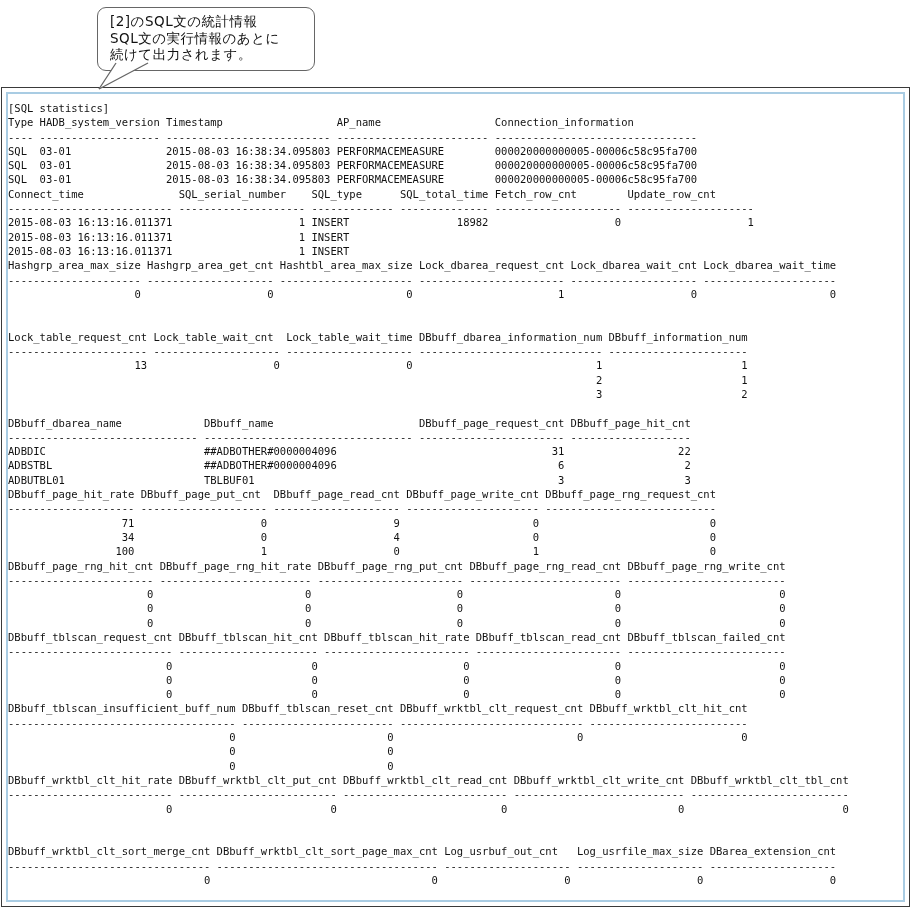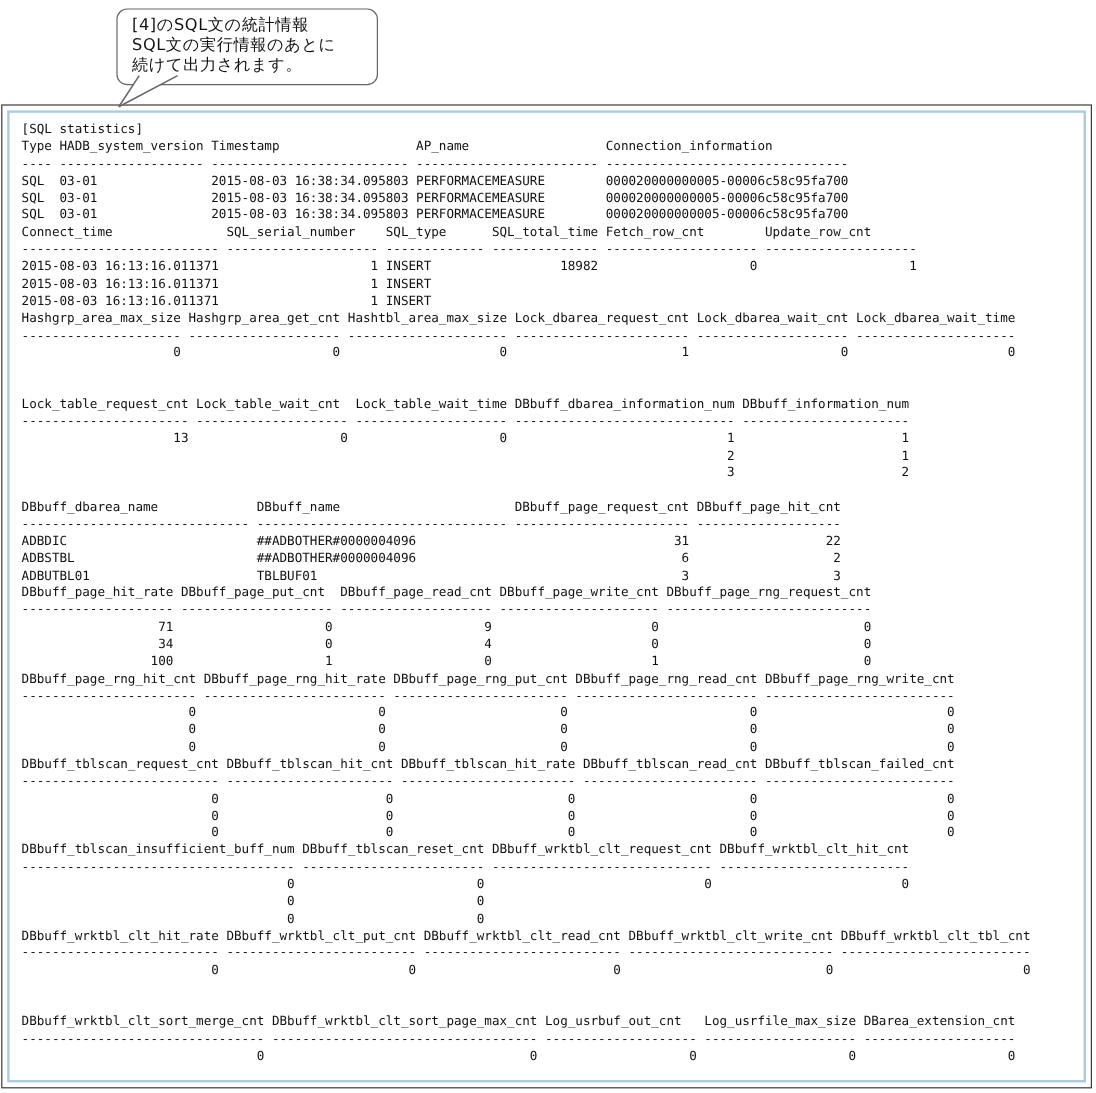--- a/index.html
+++ b/index.html
@@ -16,32 +16,32 @@
     font-size:13.5px; line-height:16.5px; color:#111111;
     white-space:pre-line; letter-spacing:0.5px;
   }
   .callout-tail { position:absolute; left:90px; top:63px; z-index:3; overflow:visible; }
   .outbox {
     position:absolute; left:1px; top:87px; width:909px; height:820px;
     border:1px solid #3a3a3a; background:#ffffff; box-sizing:border-box; z-index:1;
   }
   .innerbox { position:absolute; top:4px; left:4px; right:4px; bottom:4px; border:2px solid #a9cce3; }
   .screen {
-    margin:0; padding:7px 10px; color:#111111;
+    margin:0; padding:7px 0; color:#111111;
     font-family:"DejaVu Sans Mono", monospace;
     font-size:10.5px; line-height:14.3px; white-space:pre;
   }
 </style>
 </head>
 <body>
 
 <div>
 
   <div class="callout">
-    <div class="callout-text">[4]のSQL文の統計情報
+    <div class="callout-text">[2]のSQL文の統計情報
 SQL文の実行情報のあとに
 続けて出力されます。</div>
   </div>
 
   <svg class="callout-tail" width="70" height="30" viewBox="0 0 70 30">
     <polygon points="26,0 58,0 9,26" fill="#ffffff"></polygon>
     <line x1="26" y1="0" x2="9" y2="26" stroke="#666666" stroke-width="1.3"></line>
     <line x1="58" y1="0" x2="9" y2="26" stroke="#666666" stroke-width="1.3"></line>
   </svg>
 

